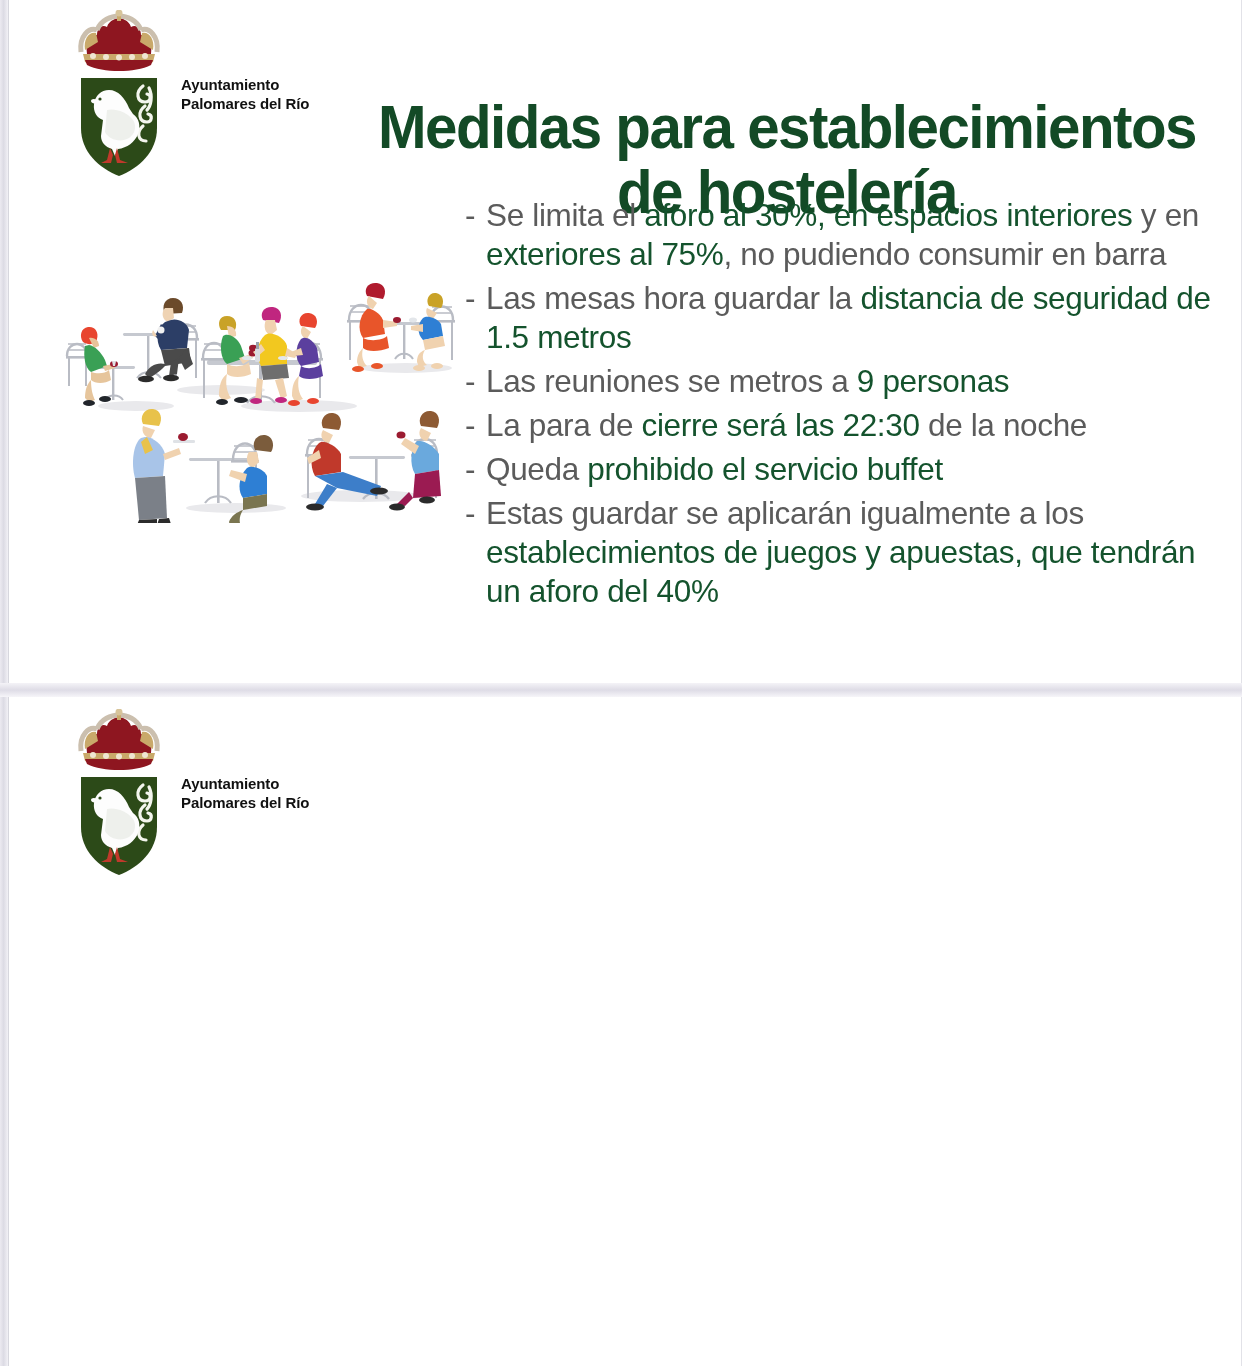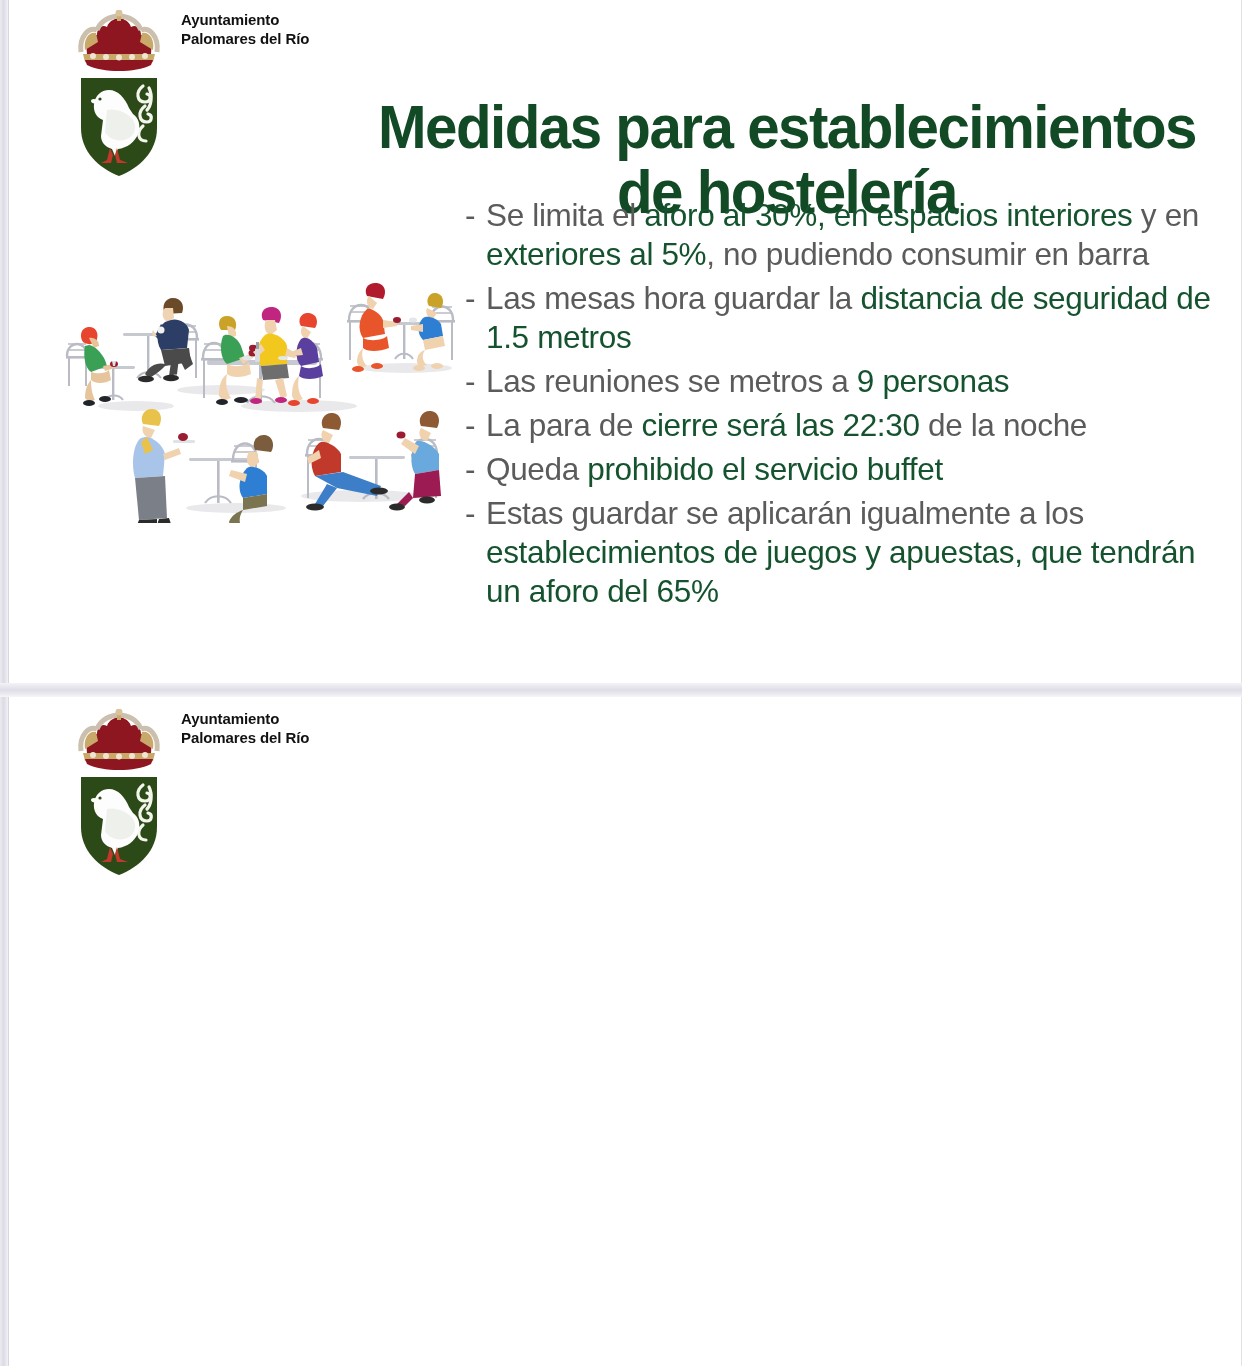--- a/index.html
+++ b/index.html
@@ -44,21 +44,21 @@
     position: absolute;
     left: 0; top: 683px;
     width: 1242px; height: 14px;
     background: linear-gradient(to bottom,#f4f3f7 0%,#dedce6 50%,#f6f5f9 100%);
   }
 
   
   .brand {
     position: absolute;
     display: flex;
-    align-items: flex-start;
+    align-items: center;
   }
   .crest {
     position: relative;
     width: 104px;
     height: 168px;
   }
   .crest svg { display:block; width:104px; height:168px; }
   .brand-text {
     margin-left: 10px;
     font-size: 15px;
@@ -393,41 +393,41 @@
           <path d="M352 220 L344 228 L336 226 L348 214 Z" fill="#9b1b52"></path>
           <ellipse cx="336" cy="229" rx="8" ry="3.5" fill="#2b2b2b"></ellipse>
           <ellipse cx="366" cy="222" rx="8" ry="3.5" fill="#2b2b2b"></ellipse>
         </g>
       </svg>
     </div>
 
     <div class="bullets" id="list-hosteleria">
         <div class="li">
           <span class="dash">-</span>
-          <span class="body"><span>Se limita el </span><b>aforo al 30%, en espacios interiores</b><span> y en </span><b>exteriores al 5%</b><span>, no pudiendo consumir en barra</span></span>
+          <span class="body"><span>Se limita el </span><b>aforo al 30%, en espacios interiores</b><span> y en </span><b>exteriores al 75%</b><span>, no pudiendo consumir en barra</span></span>
         </div>
         <div class="li">
           <span class="dash">-</span>
           <span class="body"><span>Las mesas hora guardar la </span><b>distancia de seguridad de 1.5 metros</b></span>
         </div>
         <div class="li">
           <span class="dash">-</span>
           <span class="body"><span>Las reuniones se metros a </span><b>9 personas</b></span>
         </div>
         <div class="li">
           <span class="dash">-</span>
           <span class="body"><span>La para de </span><b>cierre será las 22:30</b><span> de la noche</span></span>
         </div>
         <div class="li">
           <span class="dash">-</span>
           <span class="body"><span>Queda </span><b>prohibido el servicio buffet</b></span>
         </div>
         <div class="li">
           <span class="dash">-</span>
-          <span class="body"><span>Estas guardar se aplicarán igualmente a los </span><b>establecimientos de juegos y apuestas, que tendrán un aforo del 65%</b></span>
+          <span class="body"><span>Estas guardar se aplicarán igualmente a los </span><b>establecimientos de juegos y apuestas, que tendrán un aforo del 40%</b></span>
         </div>
       </div>
 
   </section>
 
   <div class="gap-strip"></div>
 
   <section class="panel" id="panel-bodas">
 
     <div class="brand" style="left:58px; top:12px;">

